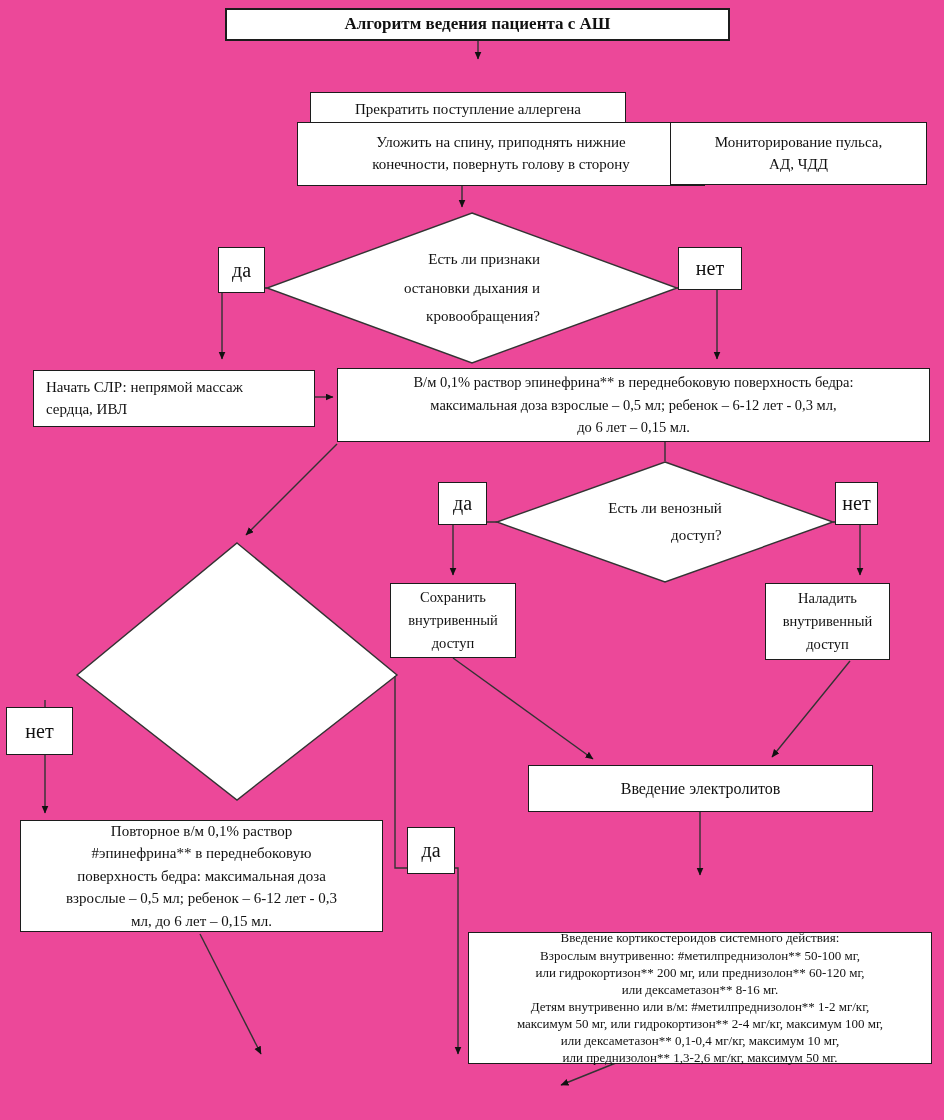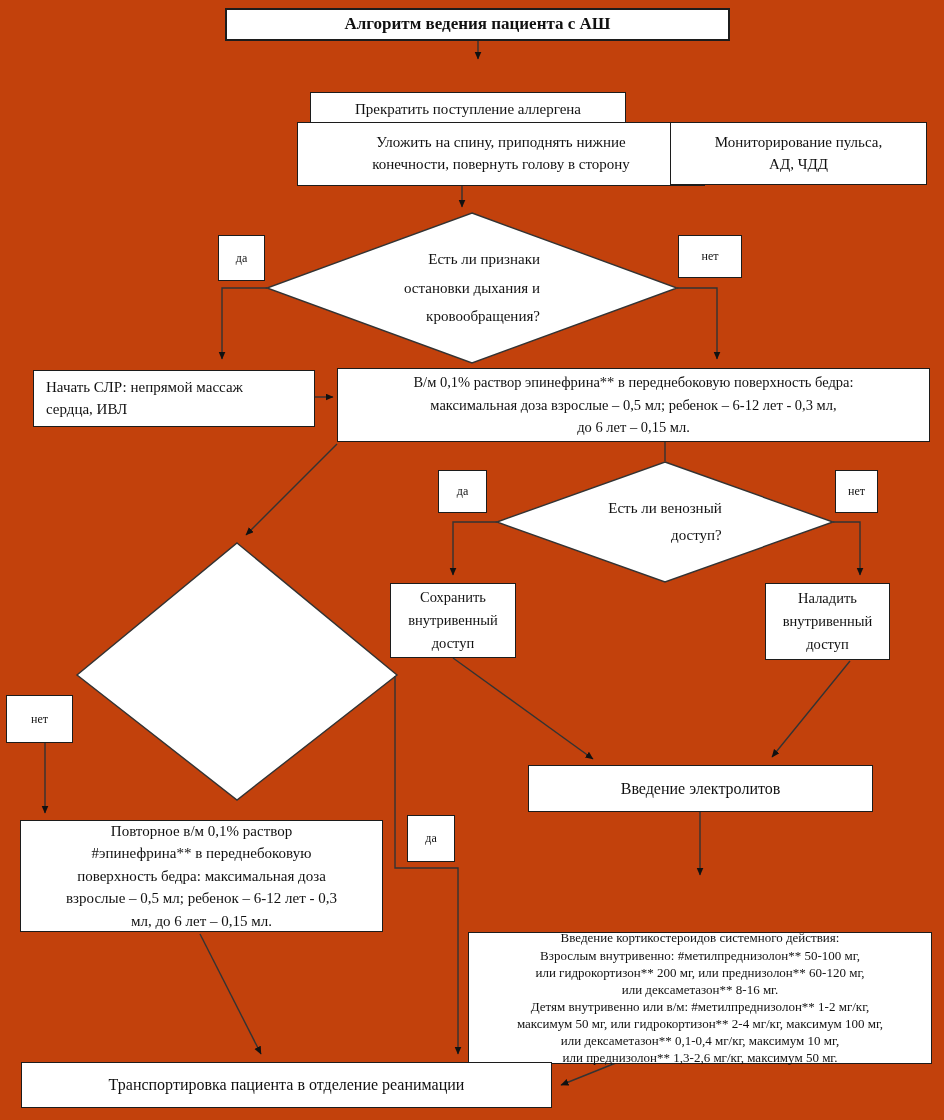--- a/index.html
+++ b/index.html
@@ -1,19 +1,19 @@
 <!DOCTYPE html>
 <html><head>
 <meta charset="utf-8">
 <style>
   html,body{margin:0;padding:0;background:#fff;}
   #canvas{
     position:relative;
     width:944px;height:1120px;
-    background:#c2410c;
+    background:#ec4899;
     font-family:"Liberation Serif", "DejaVu Serif", serif;
     color:#111;
     overflow:hidden;
   }
   #connectors{position:absolute;left:0;top:0;z-index:1;}
   .node{
     position:absolute;z-index:2;
     background:#fff;
     border:1.5px solid #1c1c1c;
     display:flex;align-items:center;justify-content:center;
@@ -27,21 +27,21 @@
     position:absolute;z-index:2;
     background:transparent;border:none;
     display:flex;align-items:center;justify-content:center;
     text-align:right;white-space:pre-line;
     box-sizing:border-box;
   }
   .tag{
     position:absolute;z-index:3;
     background:#fff;border:1.6px solid #1c1c1c;
     display:flex;align-items:center;justify-content:center;
-    font-size:12px;box-sizing:border-box;
+    font-size:20px;box-sizing:border-box;margin-top:12px;
   }
 </style>
 </head>
 <body>
 
 <div id="canvas">
 
   <svg id="connectors" width="944" height="1120" viewBox="0 0 944 1120">
     <defs>
       <marker id="arr" markerWidth="9" markerHeight="8" refX="7.5" refY="3.5" orient="auto" markerUnits="userSpaceOnUse">
@@ -108,21 +108,20 @@
 
   <div class="node" style="left:468px;top:932px;width:464px;height:132px;font-size:13px;line-height:1.32;">Введение кортикостероидов системного действия:
 Взрослым внутривенно: #метилпреднизолон** 50-100 мг,
 или гидрокортизон** 200 мг, или преднизолон** 60-120 мг,
 или дексаметазон** 8-16 мг.
 Детям внутривенно или в/м: #метилпреднизолон** 1-2 мг/кг,
 максимум 50 мг, или гидрокортизон** 2-4 мг/кг, максимум 100 мг,
 или дексаметазон** 0,1-0,4 мг/кг, максимум 10 мг,
 или преднизолон** 1,3-2,6 мг/кг, максимум 50 мг.</div>
 
-  <div class="node" style="left:21px;top:1062px;width:531px;height:46px;font-size:16px;">Транспортировка пациента в отделение реанимации</div>
 
   <div class="dlabel" style="left:352px;top:240px;width:240px;height:96px;font-size:15px;line-height:1.9;">Есть ли признаки
 остановки дыхания и
 кровообращения?</div>
 
   <div class="dlabel" style="left:575px;top:492px;width:180px;height:60px;font-size:15px;line-height:1.8;">Есть ли венозный
 доступ?</div>
 
 
   <div class="tag" style="left:218px;top:235px;width:47px;height:46px;">да</div>

